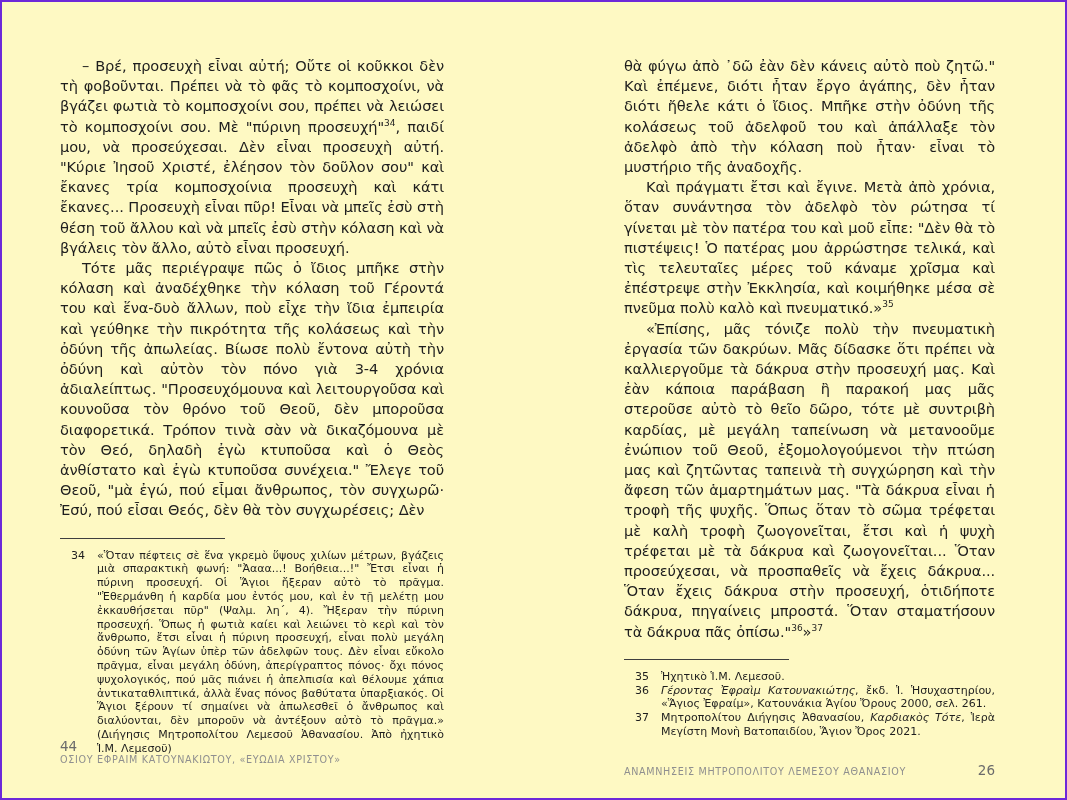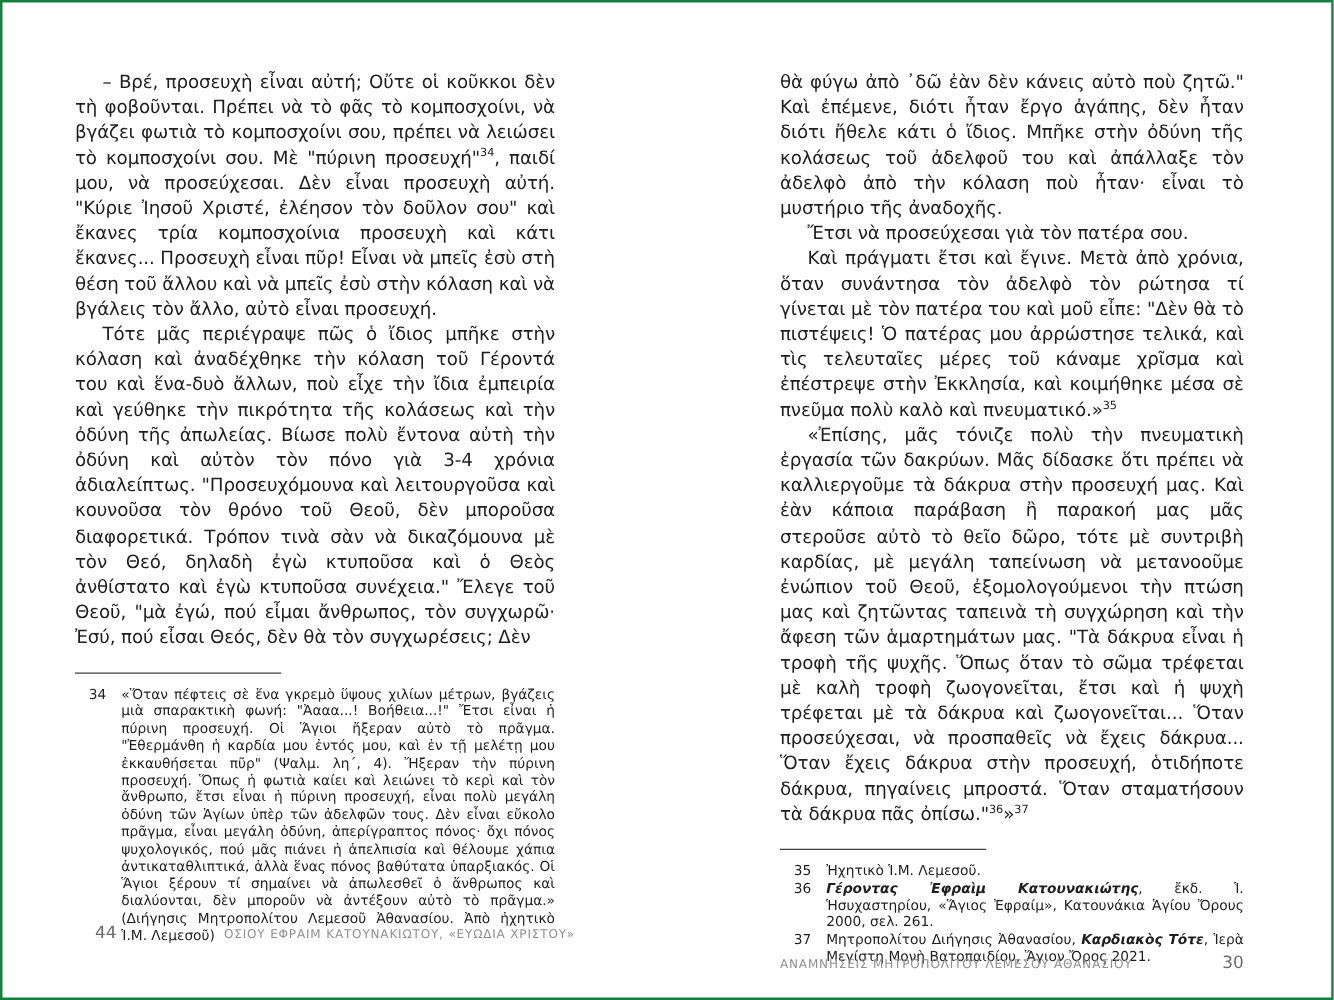--- a/index.html
+++ b/index.html
@@ -1,21 +1,21 @@
 <!DOCTYPE html>
 <html><head>
 <meta charset="utf-8">
 <style>
   html,body{margin:0;padding:0;background:#e9e9e9;}
   .spread{
     position:relative;
     width:1067px;height:800px;
     box-sizing:border-box;
-    background:#ffffff;
-    border:2px solid #15803d;
+    background:#fef9c3;
+    border:2px solid #6d28d9;
     font-family:"DejaVu Sans","Liberation Sans",sans-serif;
     color:#1e1e1e;
     overflow:hidden;
   }
   .col{position:absolute;top:54px;}
   .col-left{left:58px;width:384px;}
   .col-right{left:622px;width:371px;}
   .body-text p{
     margin:0;
     font-size:14.6px;
@@ -31,26 +31,26 @@
     margin:17px 0 10px 0;
   }
   .footnotes{font-size:11px;line-height:13.8px;}
   .footnote{
     position:relative;
     padding-left:37px;
     text-align:justify;
     margin:0;
   }
   .footnote .fn-num{position:absolute;left:11px;top:0;}
-  .footnote em{font-style:italic;font-weight:bold;}
+  .footnote em{font-style:italic;}
   .footer{
     position:absolute;top:736px;
     display:flex;justify-content:space-between;align-items:baseline;
   }
-  .footer-left{left:74px;width:384px;}
+  .footer-left{left:58px;width:384px;flex-direction:column;}
   .footer-right{left:622px;width:371px;margin-top:24px;}
   .page-num{font-size:13.5px;color:#6b6b6b;}
   .running-head{
     font-size:9.6px;color:#8f8f8f;
     letter-spacing:0.07em;
     text-align:right;
   }
 </style>
 </head>
 <body>
@@ -64,34 +64,33 @@
       </div>
     <div class="fnrule"></div>
     <div class="footnotes">
         <div class="footnote"><span class="fn-num">34</span><span>«Ὅταν πέφτεις σὲ ἕνα γκρεμὸ ὕψους χιλίων μέτρων, βγάζεις μιὰ σπαρακτικὴ φωνή: "Ἀααα...! Βοήθεια...!" Ἔτσι εἶναι ἡ πύρινη προσευχή. Οἱ Ἅγιοι ἤξεραν αὐτὸ τὸ πρᾶγμα. "Ἐθερμάνθη ἡ καρδία μου ἐντός μου, καὶ ἐν τῇ μελέτῃ μου ἐκκαυθήσεται πῦρ" (Ψαλμ. λη΄, 4). Ἤξεραν τὴν πύρινη προσευχή. Ὅπως ἡ φωτιὰ καίει καὶ λειώνει τὸ κερὶ καὶ τὸν ἄνθρωπο, ἔτσι εἶναι ἡ πύρινη προσευχή, εἶναι πολὺ μεγάλη ὀδύνη τῶν Ἁγίων ὑπὲρ τῶν ἀδελφῶν τους. Δὲν εἶναι εὔκολο πρᾶγμα, εἶναι μεγάλη ὀδύνη, ἀπερίγραπτος πόνος· ὄχι πόνος ψυχολογικός, πού μᾶς πιάνει ἡ ἀπελπισία καὶ θέλουμε χάπια ἀντικαταθλιπτικά, ἀλλὰ ἕνας πόνος βαθύτατα ὑπαρξιακός. Οἱ Ἅγιοι ξέρουν τί σημαίνει νὰ ἀπωλεσθεῖ ὁ ἄνθρωπος καὶ διαλύονται, δὲν μποροῦν νὰ ἀντέξουν αὐτὸ τὸ πρᾶγμα.» (Διήγησις Μητροπολίτου Λεμεσοῦ Ἀθανασίου. Ἀπὸ ἠχητικὸ Ἱ.Μ. Λεμεσοῦ)</span></div>
       </div>
   </div>
 
   <div class="col col-right">
     <div class="body-text">
         <p class=""><span>θὰ φύγω ἀπὸ ᾽δῶ ἐὰν δὲν κάνεις αὐτὸ ποὺ ζητῶ." Καὶ ἐπέμενε, διότι ἦταν ἔργο ἀγάπης, δὲν ἦταν διότι ἤθελε κάτι ὁ ἴδιος. Μπῆκε στὴν ὀδύνη τῆς κολάσεως τοῦ ἀδελφοῦ του καὶ ἀπάλλαξε τὸν ἀδελφὸ ἀπὸ τὴν κόλαση ποὺ ἦταν· εἶναι τὸ μυστήριο τῆς ἀναδοχῆς.</span></p>
-        <p class="indent"><span>Ἔτσι νὰ προσεύχεσαι γιὰ τὸν πατέρα σου.</span></p>
         <p class="indent"><span>Καὶ πράγματι ἔτσι καὶ ἔγινε. Μετὰ ἀπὸ χρόνια, ὅταν συνάντησα τὸν ἀδελφὸ τὸν ρώτησα τί γίνεται μὲ τὸν πατέρα του καὶ μοῦ εἶπε: "Δὲν θὰ τὸ πιστέψεις! Ὁ πατέρας μου ἀρρώστησε τελικά, καὶ τὶς τελευταῖες μέρες τοῦ κάναμε χρῖσμα καὶ ἐπέστρεψε στὴν Ἐκκλησία, καὶ κοιμήθηκε μέσα σὲ πνεῦμα πολὺ καλὸ καὶ πνευματικό.»</span><sup>35</sup></p>
         <p class="indent"><span>«Ἐπίσης, μᾶς τόνιζε πολὺ τὴν πνευματικὴ ἐργασία τῶν δακρύων. Μᾶς δίδασκε ὅτι πρέπει νὰ καλλιεργοῦμε τὰ δάκρυα στὴν προσευχή μας. Καὶ ἐὰν κάποια παράβαση ἢ παρακοή μας μᾶς στεροῦσε αὐτὸ τὸ θεῖο δῶρο, τότε μὲ συντριβὴ καρδίας, μὲ μεγάλη ταπείνωση νὰ μετανοοῦμε ἐνώπιον τοῦ Θεοῦ, ἐξομολογούμενοι τὴν πτώση μας καὶ ζητῶντας ταπεινὰ τὴ συγχώρηση καὶ τὴν ἄφεση τῶν ἁμαρτημάτων μας. "Τὰ δάκρυα εἶναι ἡ τροφὴ τῆς ψυχῆς. Ὅπως ὅταν τὸ σῶμα τρέφεται μὲ καλὴ τροφὴ ζωογονεῖται, ἔτσι καὶ ἡ ψυχὴ τρέφεται μὲ τὰ δάκρυα καὶ ζωογονεῖται... Ὅταν προσεύχεσαι, νὰ προσπαθεῖς νὰ ἔχεις δάκρυα... Ὅταν ἔχεις δάκρυα στὴν προσευχή, ὁτιδήποτε δάκρυα, πηγαίνεις μπροστά. Ὅταν σταματήσουν τὰ δάκρυα πᾶς ὀπίσω."</span><sup>36</sup><span>»</span><sup>37</sup></p>
       </div>
     <div class="fnrule"></div>
     <div class="footnotes">
         <div class="footnote"><span class="fn-num">35</span><span>Ἠχητικὸ Ἱ.Μ. Λεμεσοῦ.</span></div>
         <div class="footnote"><span class="fn-num">36</span><em>Γέροντας Ἐφραὶμ Κατουνακιώτης</em><span>, ἔκδ. Ἱ. Ἡσυχαστηρίου, «Ἅγιος Ἐφραίμ», Κατουνάκια Ἁγίου Ὄρους 2000, σελ. 261.</span></div>
         <div class="footnote"><span class="fn-num">37</span><span>Μητροπολίτου Διήγησις Ἀθανασίου, </span><em>Καρδιακὸς Τότε</em><span>, Ἱερὰ Μεγίστη Μονὴ Βατοπαιδίου, Ἅγιον Ὄρος 2021.</span></div>
       </div>
   </div>
 
   <div class="footer footer-left">
     <span class="page-num">44</span>
     <span class="running-head">ΟΣΙΟΥ ΕΦΡΑΙΜ ΚΑΤΟΥΝΑΚΙΩΤΟΥ, «ΕΥΩΔΙΑ ΧΡΙΣΤΟΥ»</span>
   </div>
   <div class="footer footer-right">
     <span class="running-head">ΑΝΑΜΝΗΣΕΙΣ ΜΗΤΡΟΠΟΛΙΤΟΥ ΛΕΜΕΣΟΥ ΑΘΑΝΑΣΙΟΥ</span>
-    <span class="page-num">30</span>
+    <span class="page-num">26</span>
   </div>
 
 </div>
 
 </body></html>

